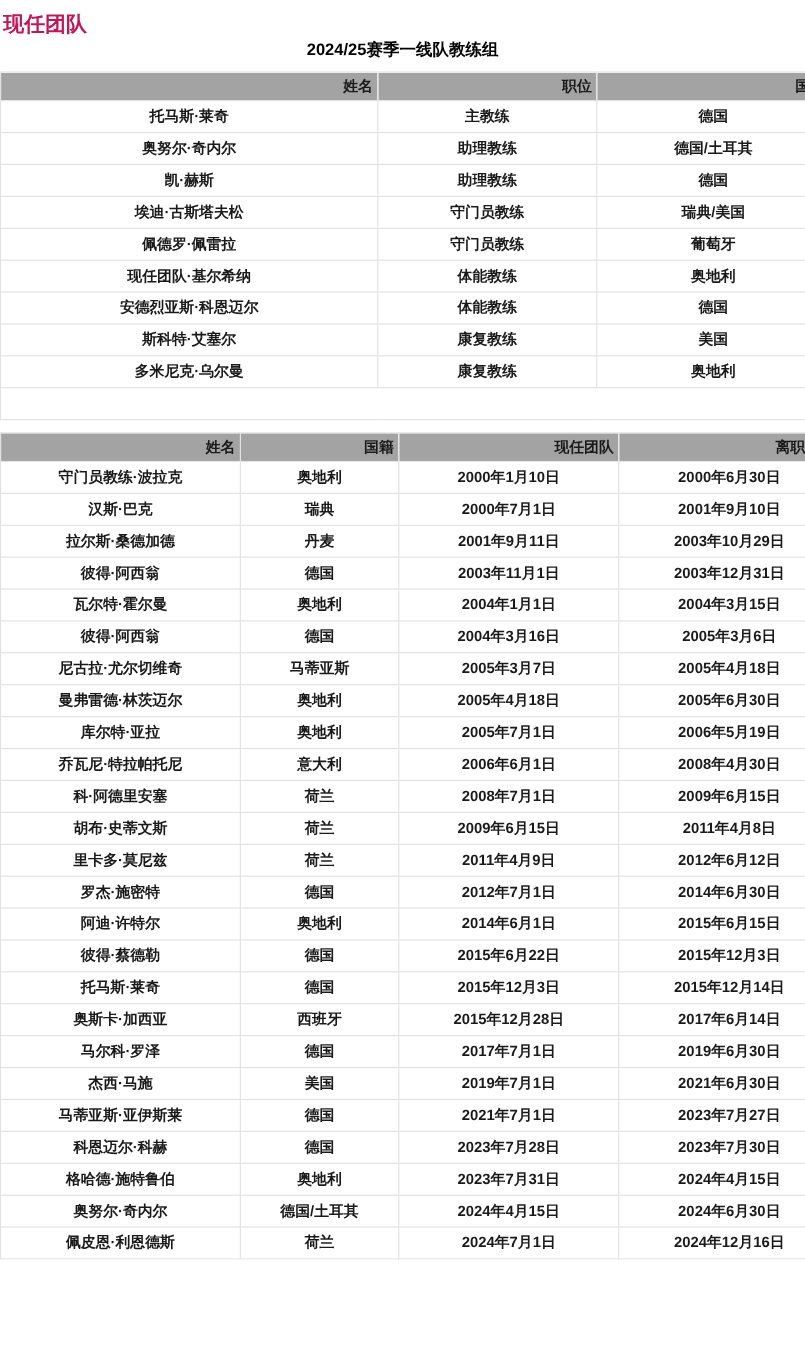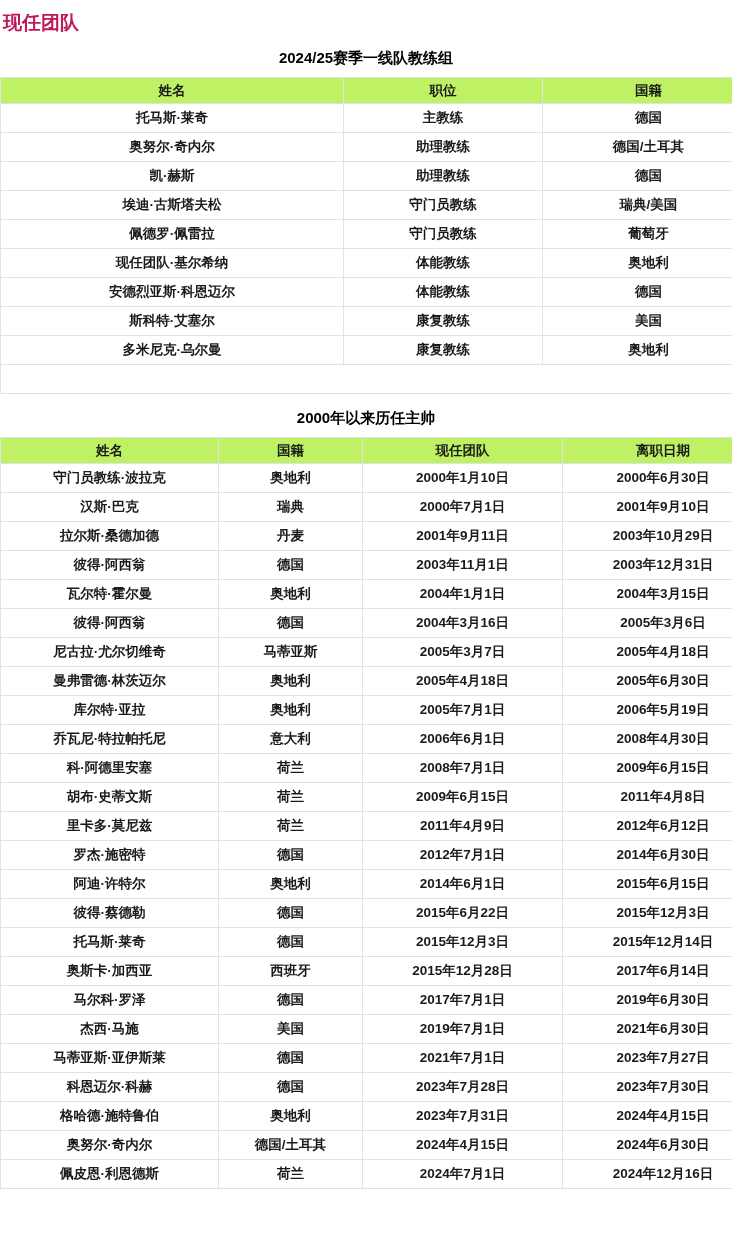--- a/index.html
+++ b/index.html
@@ -21,21 +21,21 @@
     padding: 0;
     color: #be185d;
   }
   #heading-current { padding-top: 12px; }
   #heading-history { padding-top: 27px; }
   .table-caption {
     text-align: center;
     font-weight: 700;
     font-size: 15px;
     line-height: 16px;
-    margin-top: 16px;
+    margin-top: 4px;
     color: #000000;
   }
   table.data-table {
     border-collapse: collapse;
     table-layout: fixed;
     width: 729px;
     margin-top: 11px;
     margin-left: 0;
   }
   table.data-table th,
@@ -44,22 +44,23 @@
     text-align: center;
     vertical-align: middle;
     font-size: 13.5px;
     font-weight: 700;
     padding: 0 4px;
     overflow: hidden;
     white-space: nowrap;
     color: #1a1a1a;
   }
   table.data-table th {
-    background: #bef264;
+    background: #a3a3a3;
     height: 25px;
+    text-align: right;
   }
   table.data-table td {
     background: #ffffff;
     height: 28px;
   }
   
   #table-current th:nth-child(1), #table-current td:nth-child(1) { width: 334px; }
   #table-current th:nth-child(2), #table-current td:nth-child(2) { width: 190px; }
   #table-current th:nth-child(3), #table-current td:nth-child(3) { width: 203px; }
   
@@ -131,21 +132,20 @@
             <td>奥地利</td>
           </tr>
           <tr>
             <td colspan="3"></td>
           </tr>
         </tbody>
       </table>
   </section>
 
   <section>
-    <div class="table-caption">2000年以来历任主帅</div>
     <table id="table-history" class="data-table" data-table="1">
         <thead>
           <tr>
             <th>姓名</th>
             <th>国籍</th>
             <th>现任团队</th>
             <th>离职日期</th>
           </tr>
         </thead>
         <tbody>

